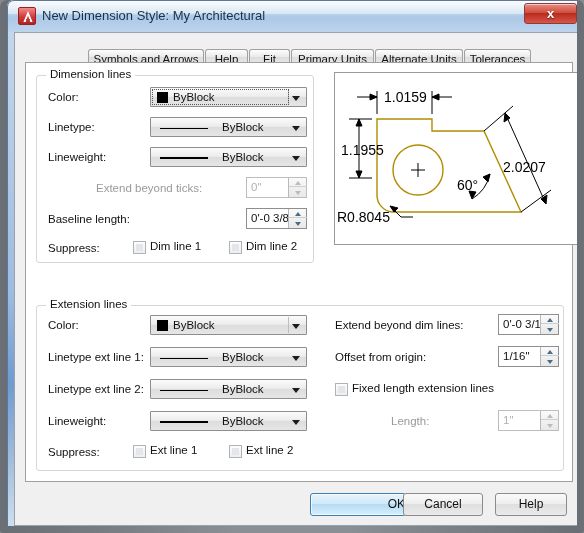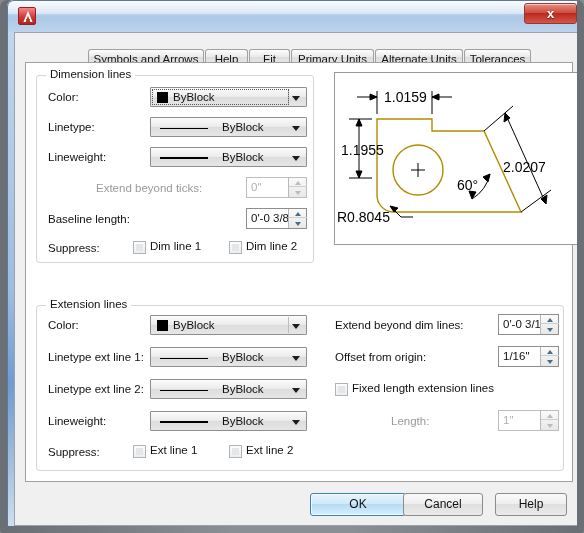--- a/index.html
+++ b/index.html
@@ -188,20 +188,21 @@
   <div class="frame-inner"></div>
 
   <div class="titlebar">
     <div class="title-glass"></div>
     <div class="app-icon">
       <svg width="14" height="14" viewBox="0 0 14 14">
         <path d="M7 1 L11.6 12 L9.3 12 L7 5.6 L4.7 12 L2.4 12 Z" fill="#ffffff"></path>
         <rect x="5.0" y="9.0" width="4.0" height="1.3" fill="#c23b2c"></rect>
       </svg>
     </div>
+    <div class="title-text">New Dimension Style: My Architectural</div>
     <div class="close-btn">x</div>
   </div>
   <div class="frame-edge"></div>
 
   <div class="client">
 
     <div class="tabstrip">
       <div class="tab" style="left:63px;width:116px;">Symbols and Arrows</div>
       <div class="tab" style="left:180px;width:43px;">Help</div>
       <div class="tab" style="left:224px;width:41px;">Fit</div>
@@ -394,17 +395,17 @@
         <div class="spin dis" style="left:461px;top:104px;width:61px;">
           <div class="sval">1"</div>
           <div class="btns">
             <div class="bup"></div>
             <div class="bdn"></div>
           </div>
         </div>
       </div>
     </div>
 
-    <div class="btn default" style="left:295px;top:460px;width:96px;">OK</div>
+    <div class="btn default" style="left:295px;top:460px;width:96px;text-align:right;">OK</div>
     <div class="btn" style="left:388px;top:460px;width:80px;">Cancel</div>
     <div class="btn" style="left:480px;top:460px;width:72px;">Help</div>
   </div>
 </div>
 
 </body></html>

